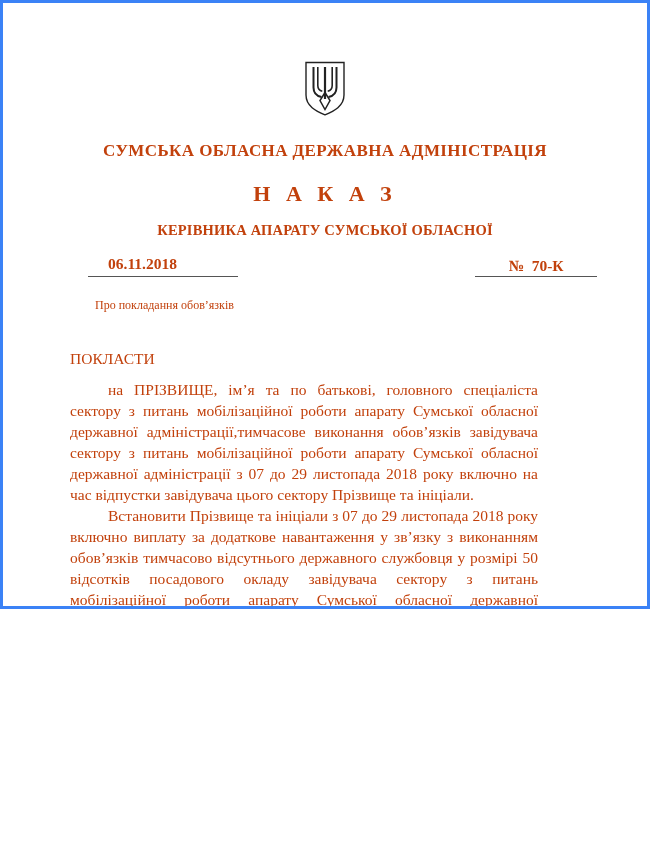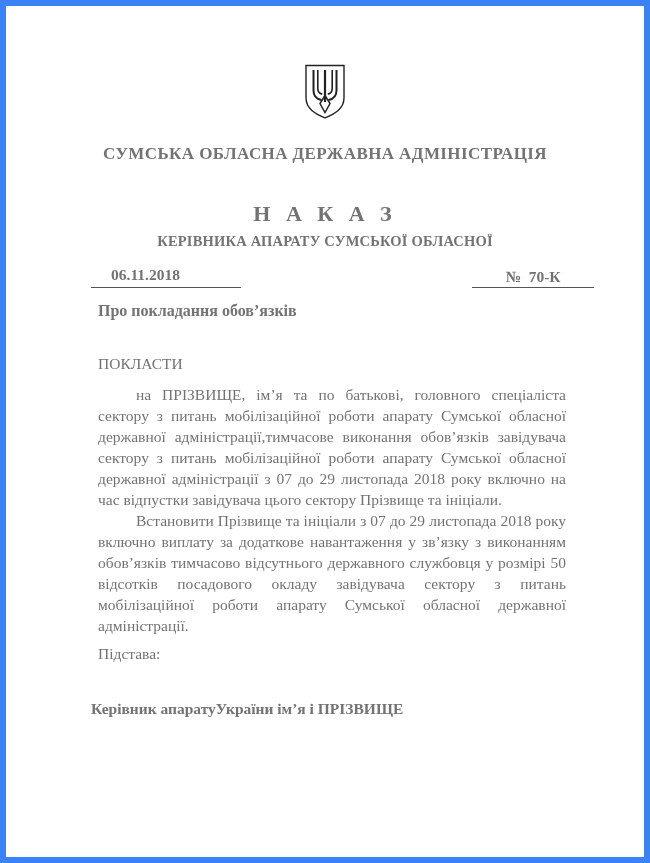--- a/index.html
+++ b/index.html
@@ -3,53 +3,53 @@
 <meta charset="utf-8">
 <style>
   html, body {
     margin: 0;
     padding: 0;
     background: #ffffff;
   }
   .page {
     position: relative;
     width: 650px;
-    height: 863px;
+    height: 609px;
     box-sizing: border-box;
-    border: 6px solid #3b82f6;
+    border: 3px solid #3b82f6;
     background: #ffffff;
     font-family: "Liberation Serif", "DejaVu Serif", serif;
-    color: #737373;
+    color: #c2410c;
     overflow: hidden;
   }
   .emblem-wrap {
     margin-top: 58px;
     text-align: center;
   }
   .emblem-wrap svg {
     display: inline-block;
   }
   .org-name {
     margin-top: 20px;
     text-align: center;
     font-weight: bold;
     font-size: 17px;
     line-height: 20px;
     letter-spacing: 0.4px;
   }
   .doc-type {
-    margin-top: 38px;
+    margin-top: 21px;
     text-align: center;
     font-weight: bold;
     font-size: 22px;
     line-height: 24px;
     letter-spacing: 5px;
   }
   .doc-subtitle {
-    margin-top: 7px;
+    margin-top: 16px;
     text-align: center;
     font-weight: bold;
     font-size: 14.5px;
     line-height: 17.5px;
     letter-spacing: 0.2px;
   }
   .ref-row {
     margin: 15px 50px 0 85px;
     display: flex;
     justify-content: space-between;
@@ -67,27 +67,27 @@
     width: 122px;
     box-sizing: border-box;
     padding-bottom: 1px;
     border-bottom: 1.5px solid #555555;
     text-align: center;
     font-weight: bold;
     font-size: 15.5px;
     white-space: pre;
   }
   .subject {
-    margin: 13px 0 0 92px;
-    font-weight: bold;
-    font-size: 16px;
+    margin: 19px 0 0 92px;
+    font-weight: normal;
+    font-size: 12px;
     line-height: 19px;
   }
   .body-block {
-    margin-left: 92px;
+    margin-left: 67px;
     width: 468px;
     font-size: 15.5px;
     line-height: 21px;
   }
   .resolve-verb {
     margin-top: 33px;
     font-size: 15.5px;
   }
   .para {
     margin: 0;

